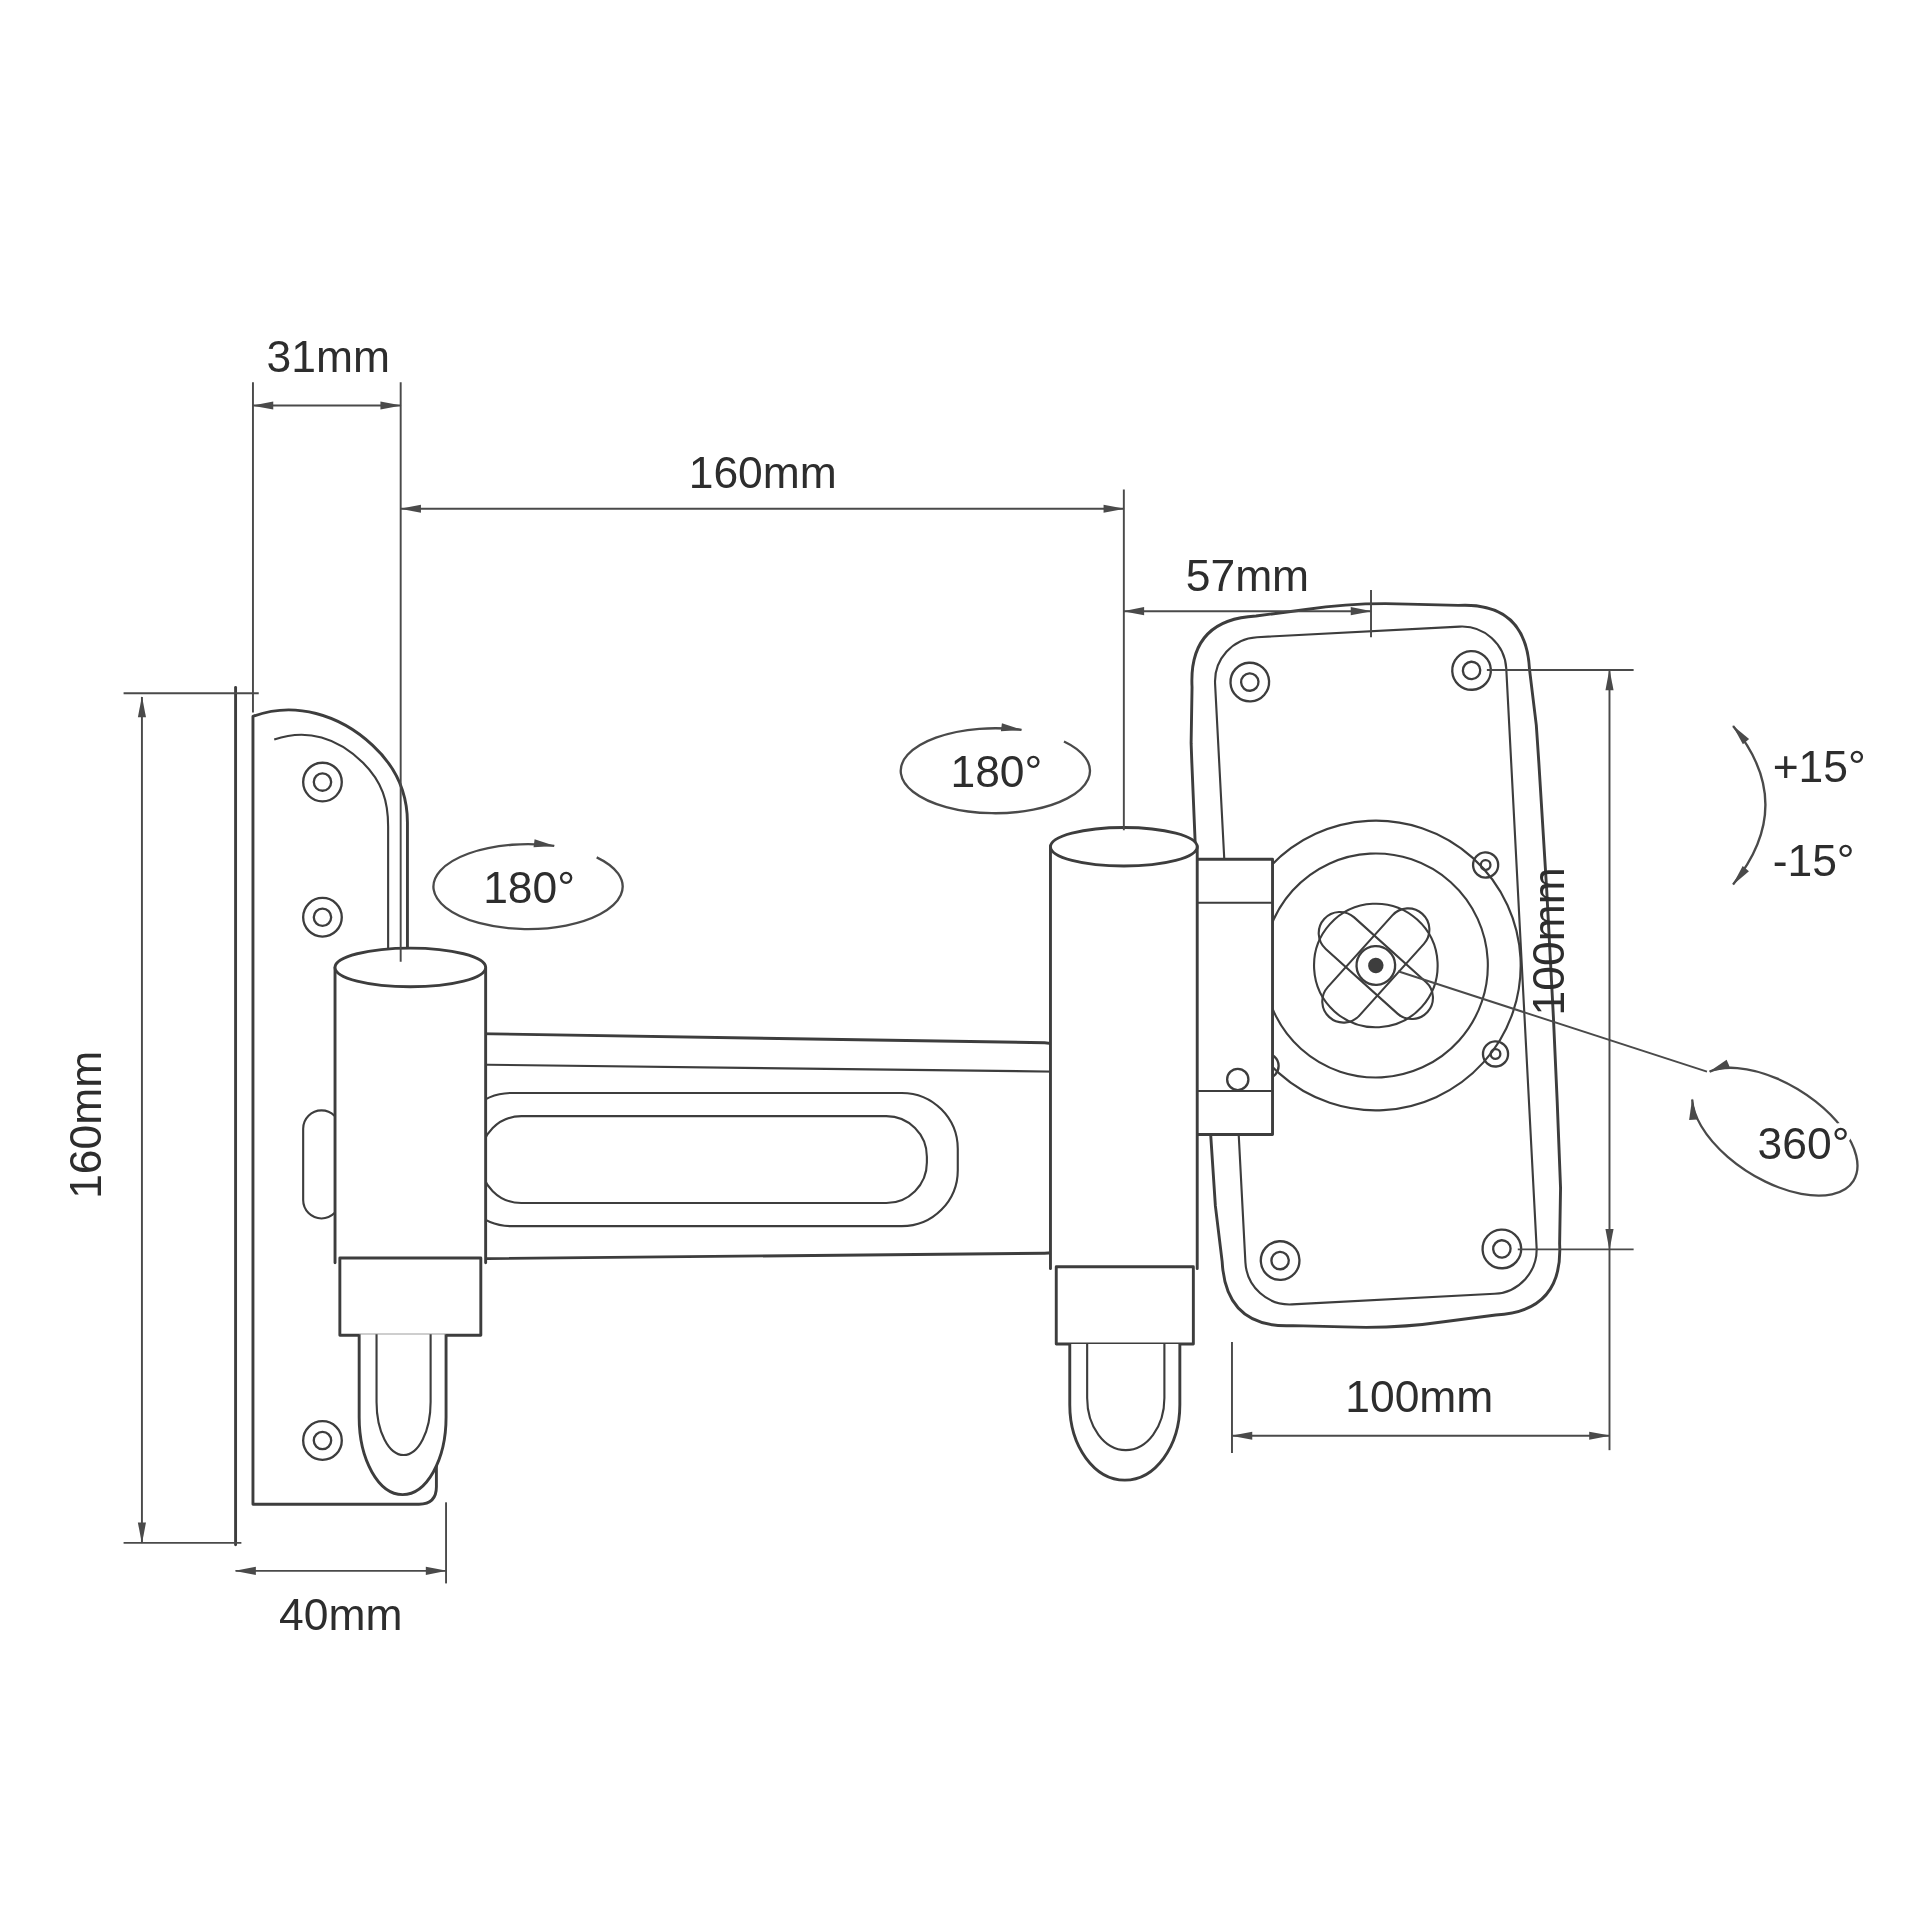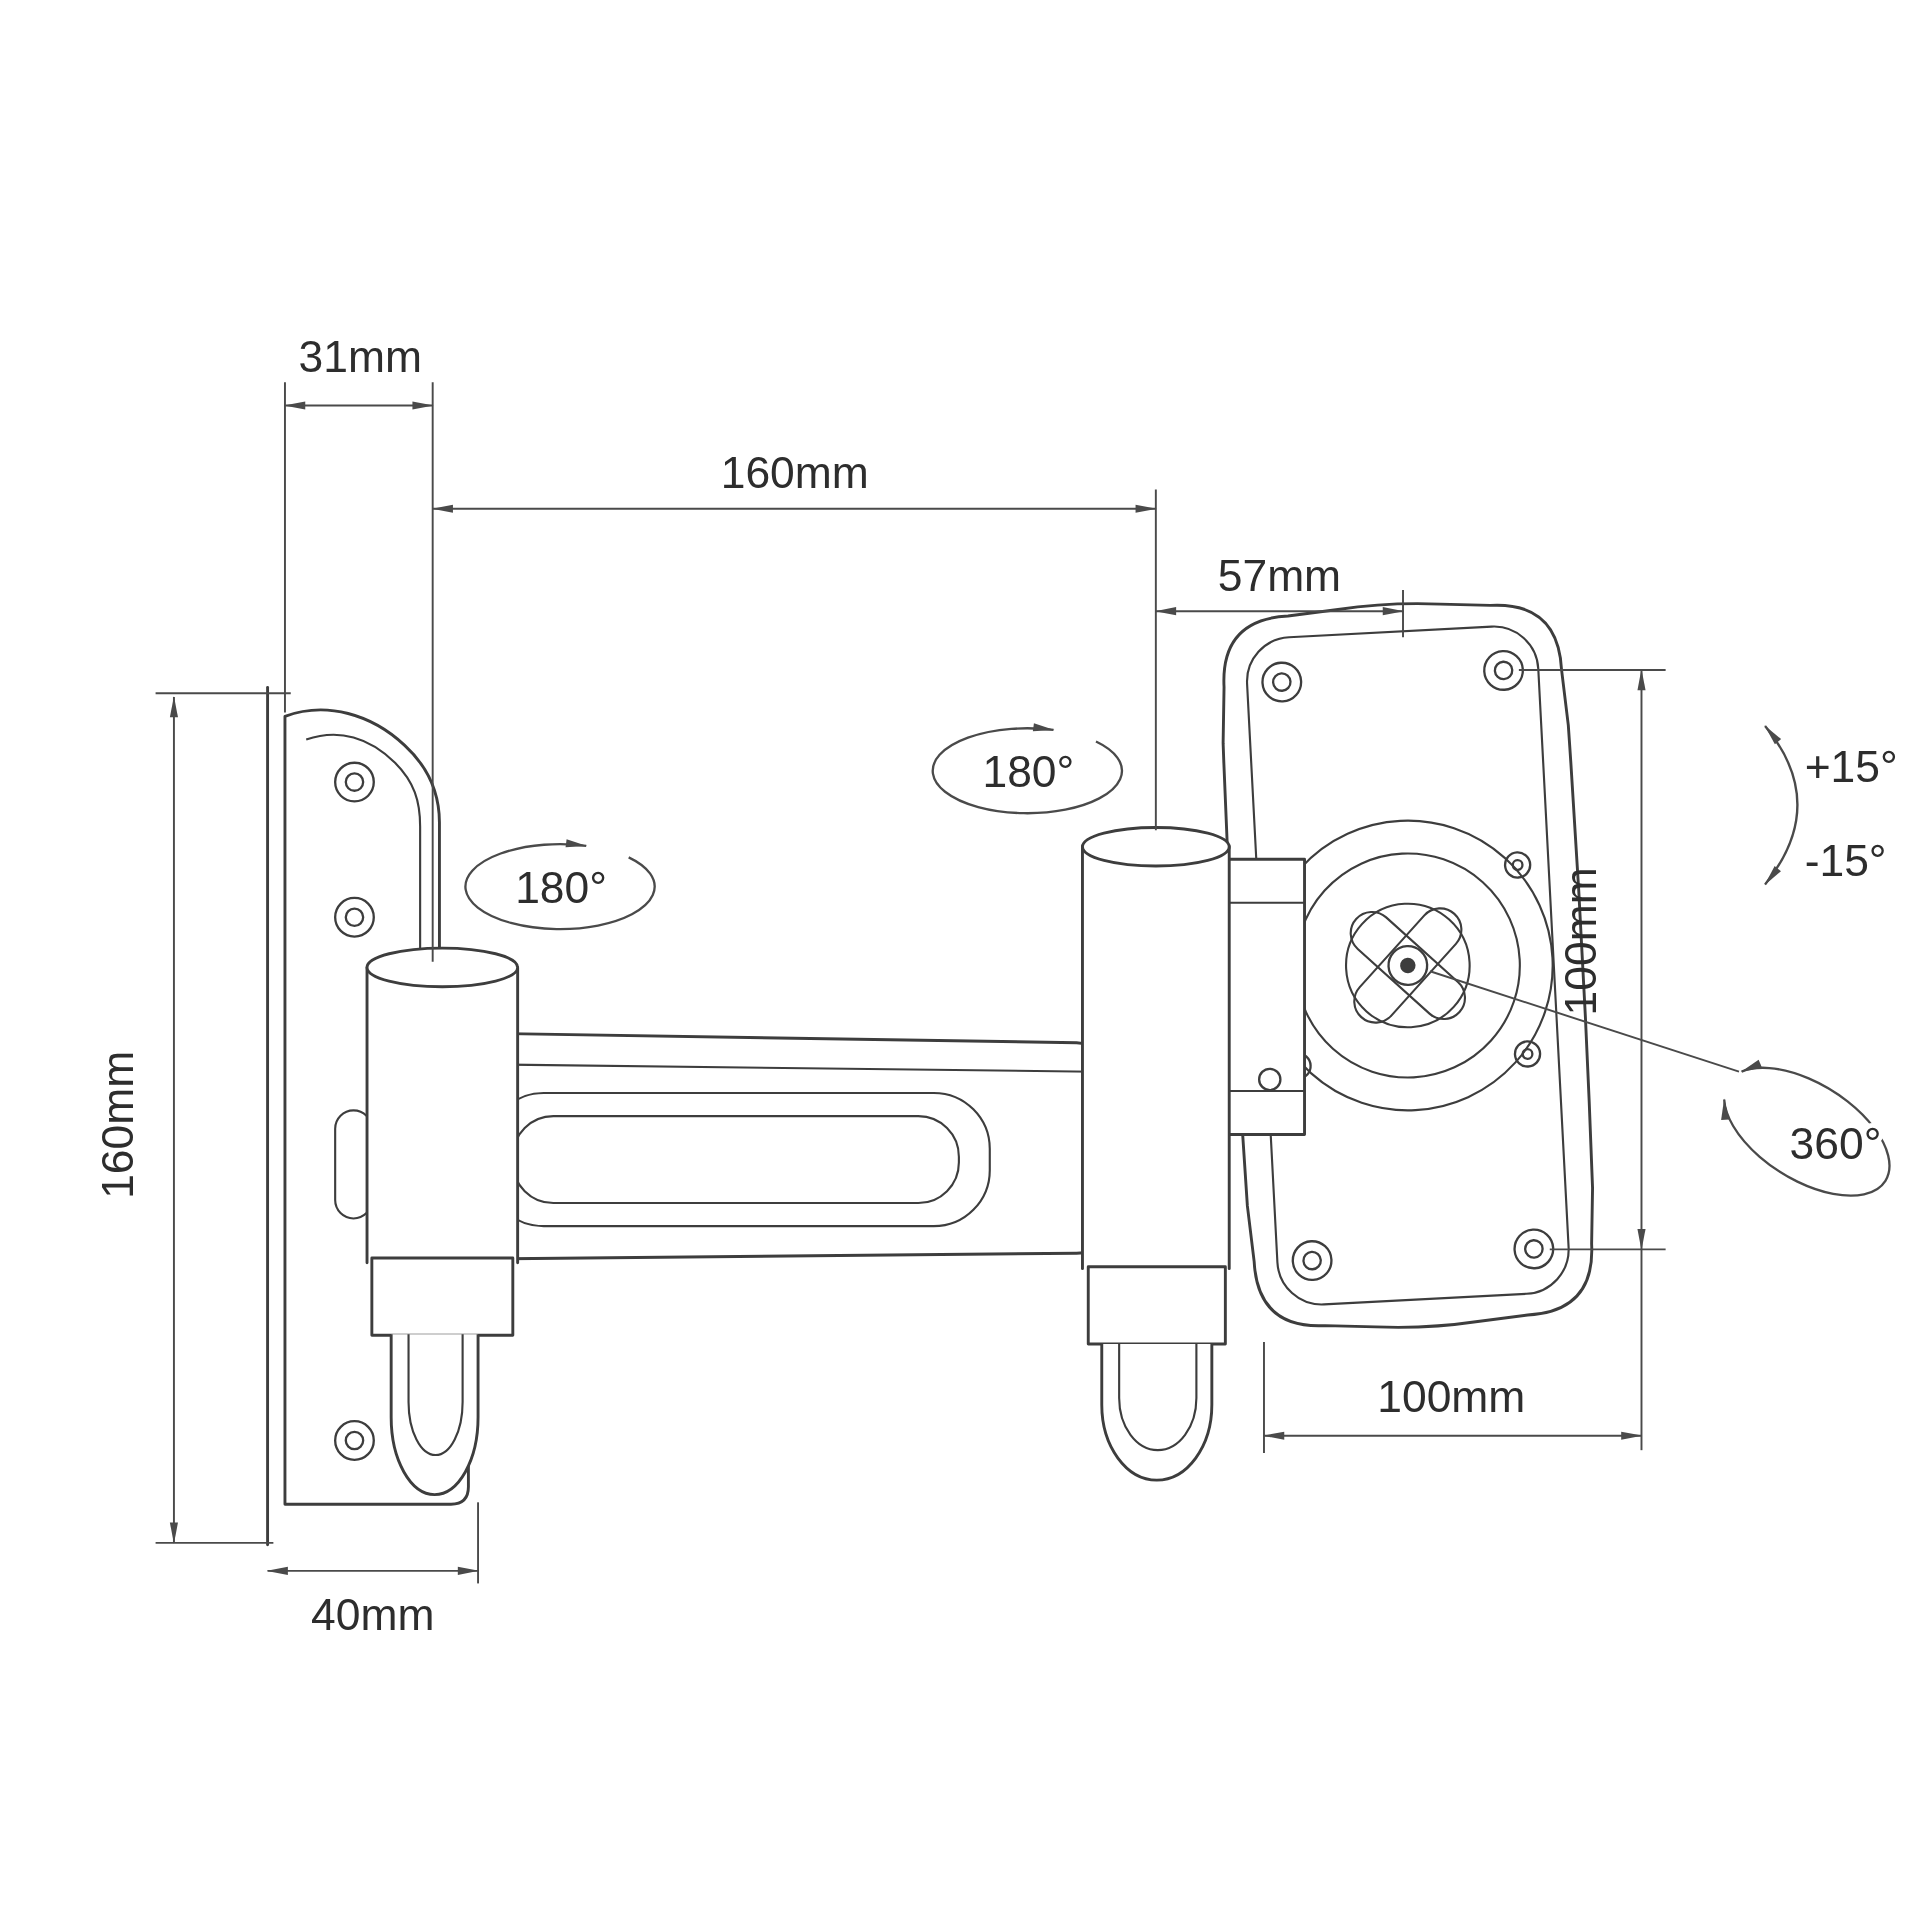--- a/index.html
+++ b/index.html
@@ -3,21 +3,21 @@
 <meta charset="utf-8">
 <style>
   html, body {
     margin: 0;
     padding: 0;
     background: #ffffff;
     width: 1931px;
     height: 1931px;
     font-family: "Liberation Sans", sans-serif;
   }
-  .canvas { width: 1528px; height: 1931px; position: relative; margin-left: 32px; }
+  .canvas { width: 1528px; height: 1931px; position: relative; }
   svg { display: block; }
 
   .outline { fill: #ffffff; stroke: #3d3d3d; stroke-width: 3; stroke-linejoin: round; }
   .solid   { fill: #ffffff; stroke: none; }
   .line    { fill: none; stroke: #3d3d3d; stroke-width: 3; stroke-linecap: round; }
   .thin    { fill: none; stroke: #3d3d3d; stroke-width: 2.2; }
   .hole    { fill: none; stroke: #3d3d3d; stroke-width: 2.4; }
   .dot     { fill: #3d3d3d; stroke: none; }
 
   .dim { stroke: #4a4a4a; stroke-width: 2; fill: none;

